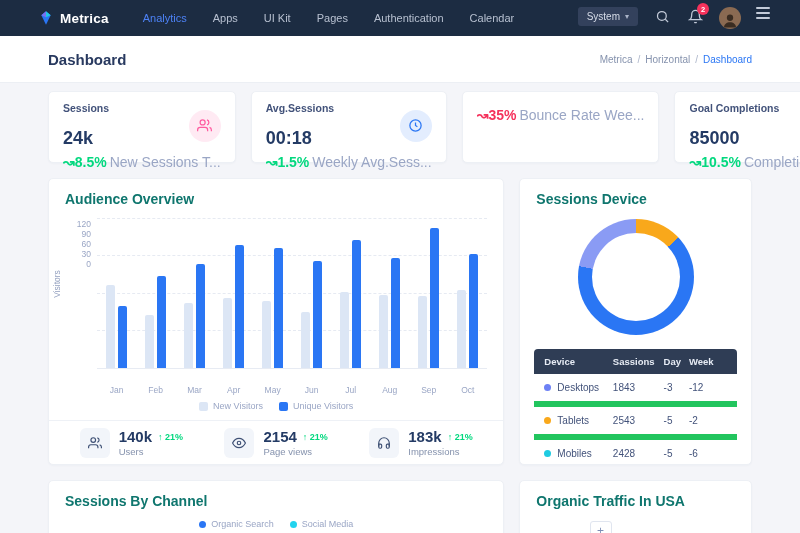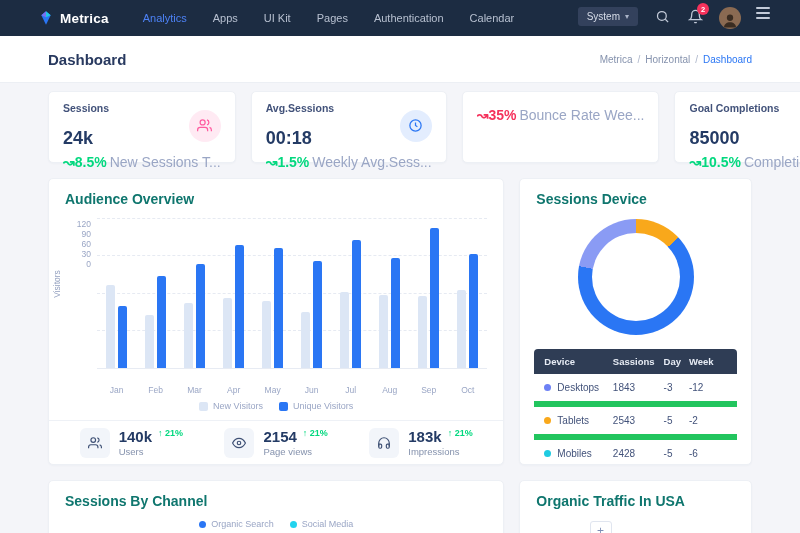--- a/index.html
+++ b/index.html
@@ -70,21 +70,21 @@
   .bar{width:9px;border-radius:2px 2px 0 0;display:block}
   .x-labels{display:flex;margin-top:16px}
   .x-labels span{flex:1;text-align:center;font-size:8.5px;color:#9aa6c5}
   .chart-legend{display:flex;justify-content:center;gap:16px;margin-top:6px;font-size:9px;color:#9aa6c5}
   .legend-item{display:flex;align-items:center;gap:5px;cursor:pointer}
   .sw{width:9px;height:9px;border-radius:2px;display:inline-block}
   .divider{border-top:1px solid #eef1f6;margin-top:9px}
   .audience-stats{display:flex;justify-content:space-around;align-items:center;flex:1;padding:4px 10px}
   .a-stat{display:flex;align-items:center;gap:9px}
   .a-icon{width:30px;height:30px;border-radius:6px;background:#f2f5fa;display:flex;align-items:center;justify-content:center;color:#3f5175}
-  .a-val-row{display:flex;align-items:flex-start;gap:6px}
+  .a-val-row{display:flex;align-items:center;gap:6px}
   .a-value{font-size:15px;font-weight:bold;color:#243b65}
   .chg{font-size:9px;color:#03d87f;font-weight:bold}
   .a-label{font-size:9.5px;color:#8592ad;margin-top:1px}
 
   
   .donut{width:116px;height:116px;border-radius:50%;margin:6px auto 14px;position:relative}
   .donut::after{content:"";position:absolute;inset:14px;background:#fff;border-radius:50%}
   .dev-table{margin:0 14px 12px;font-size:10px}
   .thead,.trow{display:grid;grid-template-columns:1.35fr 1fr .5fr .75fr;align-items:center}
   .thead{background:#2f3d55;color:#e7ecf5;font-size:9.5px;font-weight:bold;padding:7px 10px;border-radius:4px 4px 0 0}

